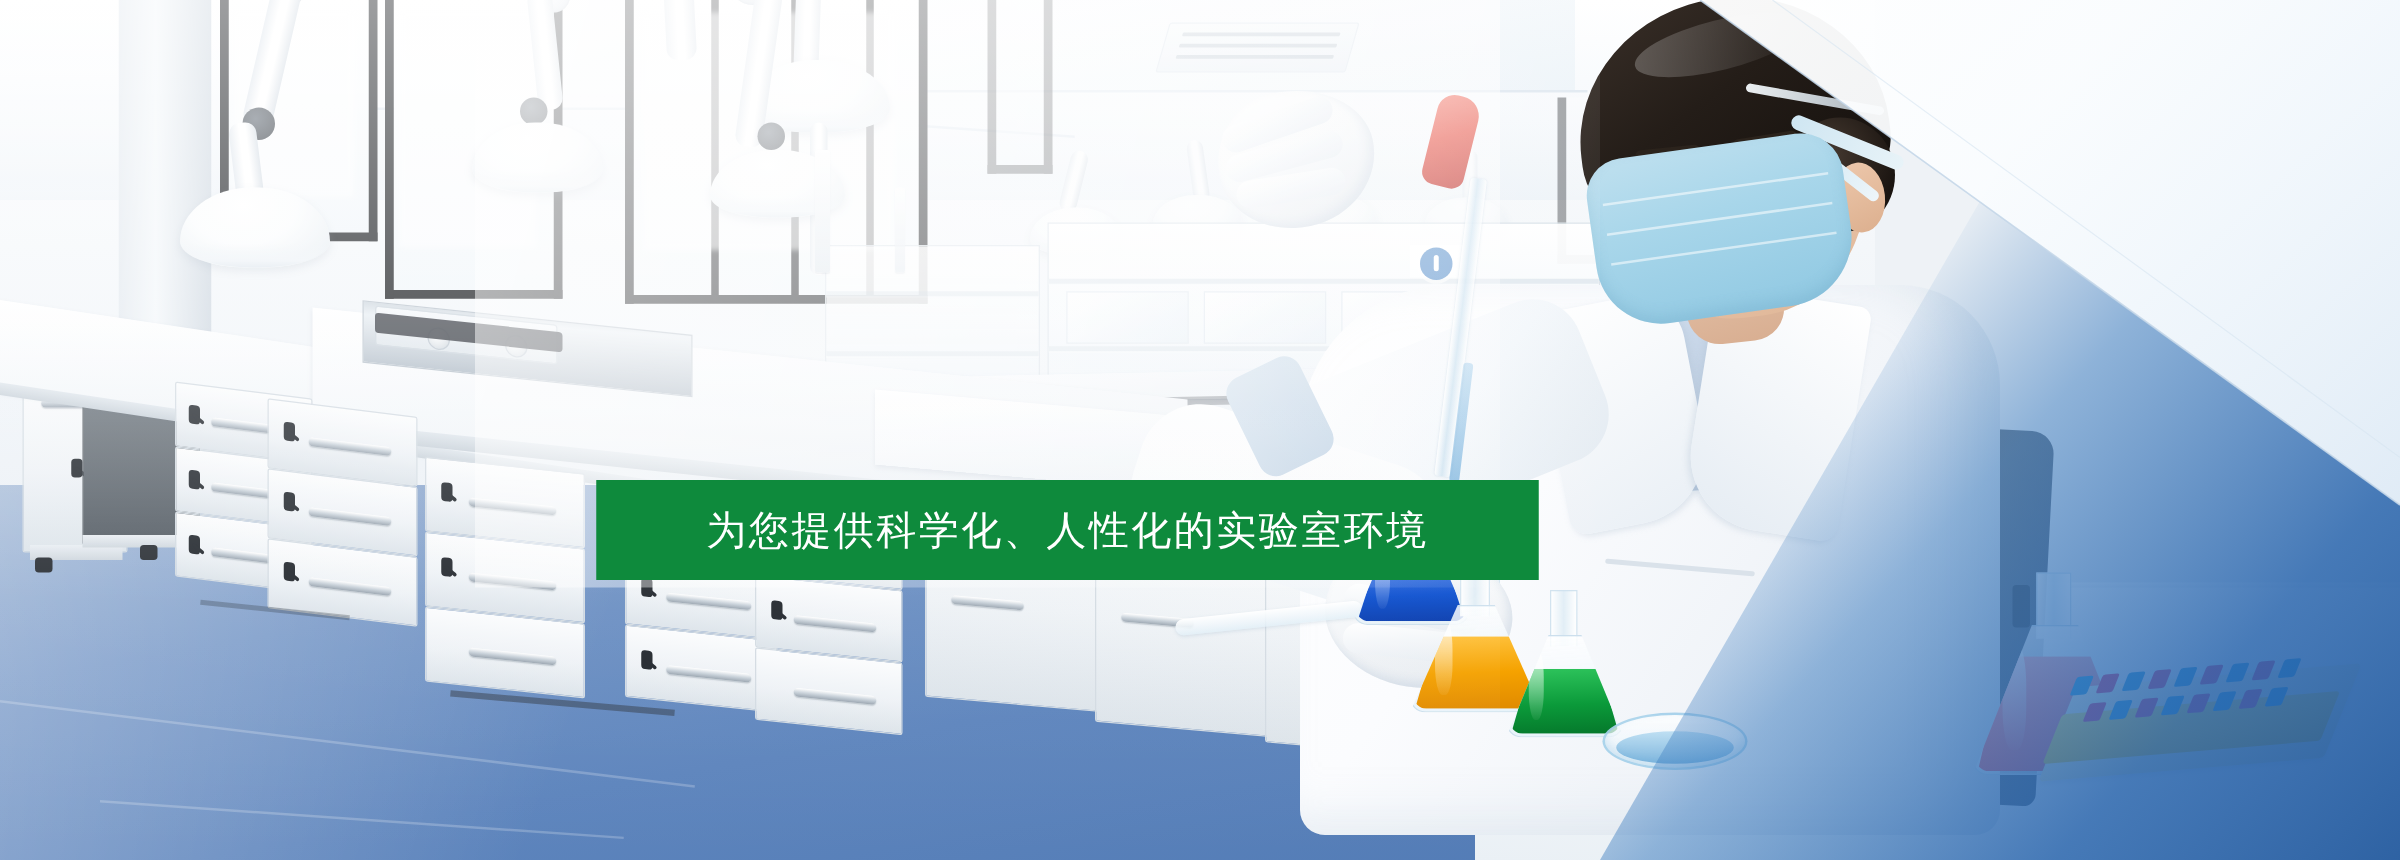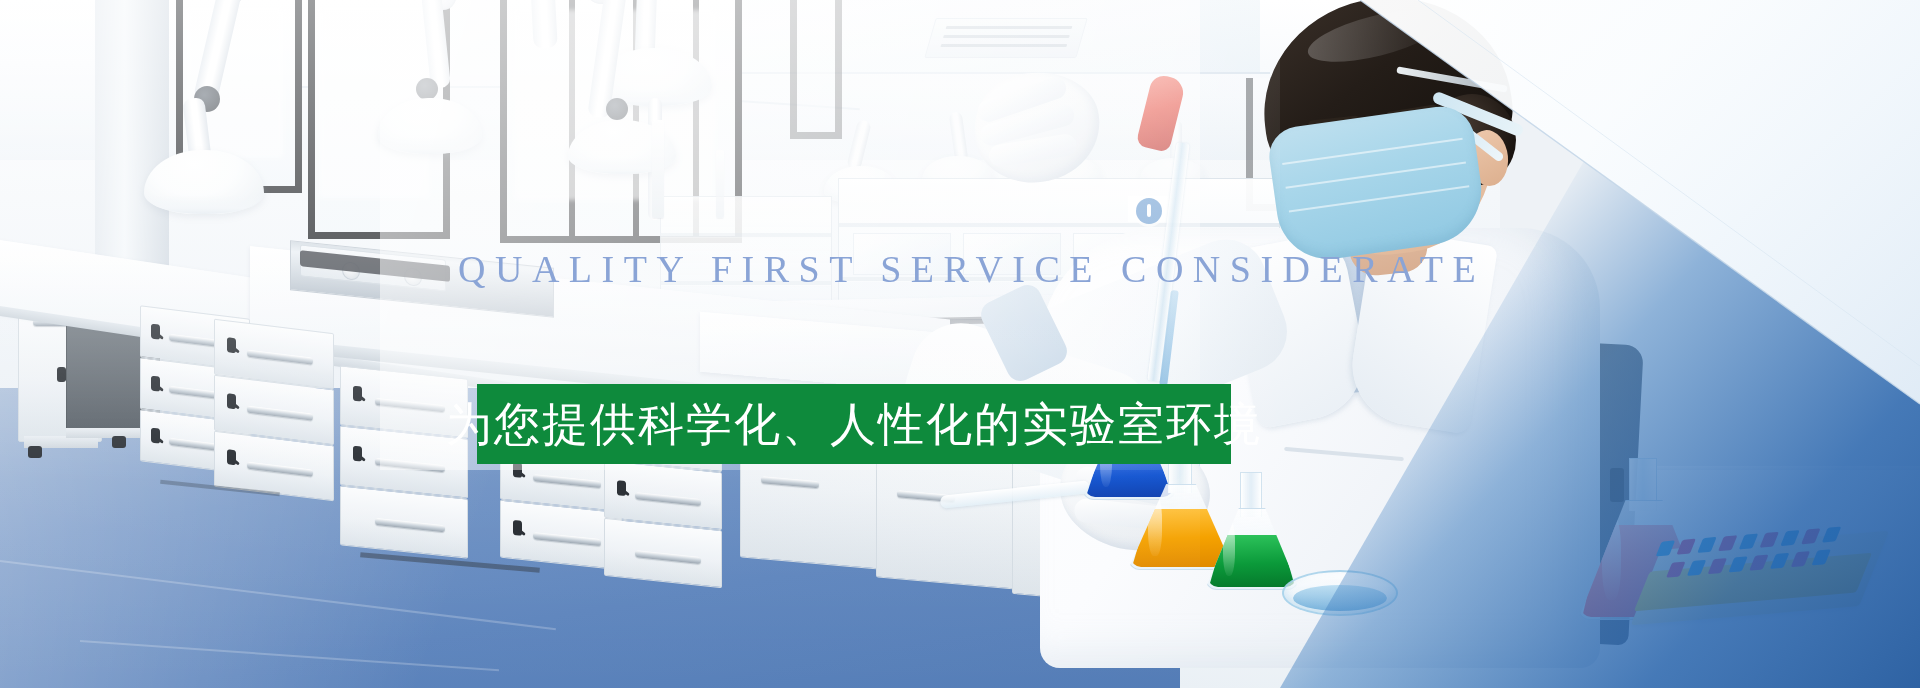--- a/index.html
+++ b/index.html
@@ -547,21 +547,21 @@
     position: absolute;
     left: 477px; top: 384px;
     width: 754px; height: 80px;
     background: #0e8a3c;
     display: flex;
     align-items: center;
     justify-content: center;
   }
   .subbar-text {
     font-family: "DejaVu Sans", "Liberation Sans", sans-serif;
-    font-size: 46px;
+    font-size: 32px;
     letter-spacing: 2px;
     color: #ffffff;
     white-space: nowrap;
     line-height: 1;
   }
 </style>
 </head>
 <body>
 
 <div class="banner">
@@ -944,21 +944,20 @@
     <div class="wedge-hairline">
       <svg width="560" height="470" viewBox="0 0 560 470" xmlns="http://www.w3.org/2000/svg">
         <line x1="0" y1="0" x2="560" y2="404" stroke="#c3d6e8" stroke-width="1.4" opacity="0.85"></line>
         <line x1="58" y1="0" x2="560" y2="366" stroke="#d7e5f1" stroke-width="1" opacity="0.6"></line>
       </svg>
     </div>
   </div>
 
   <div class="copy">
 
-    <div class="eyebrow">QUALITY FIRST SERVICE CONSIDERATE</div>
 
 
     <div class="subbar">
       <span class="subbar-text">为您提供科学化、人性化的实验室环境</span>
     </div>
   </div>
 
 </div>
 
 </body></html>

